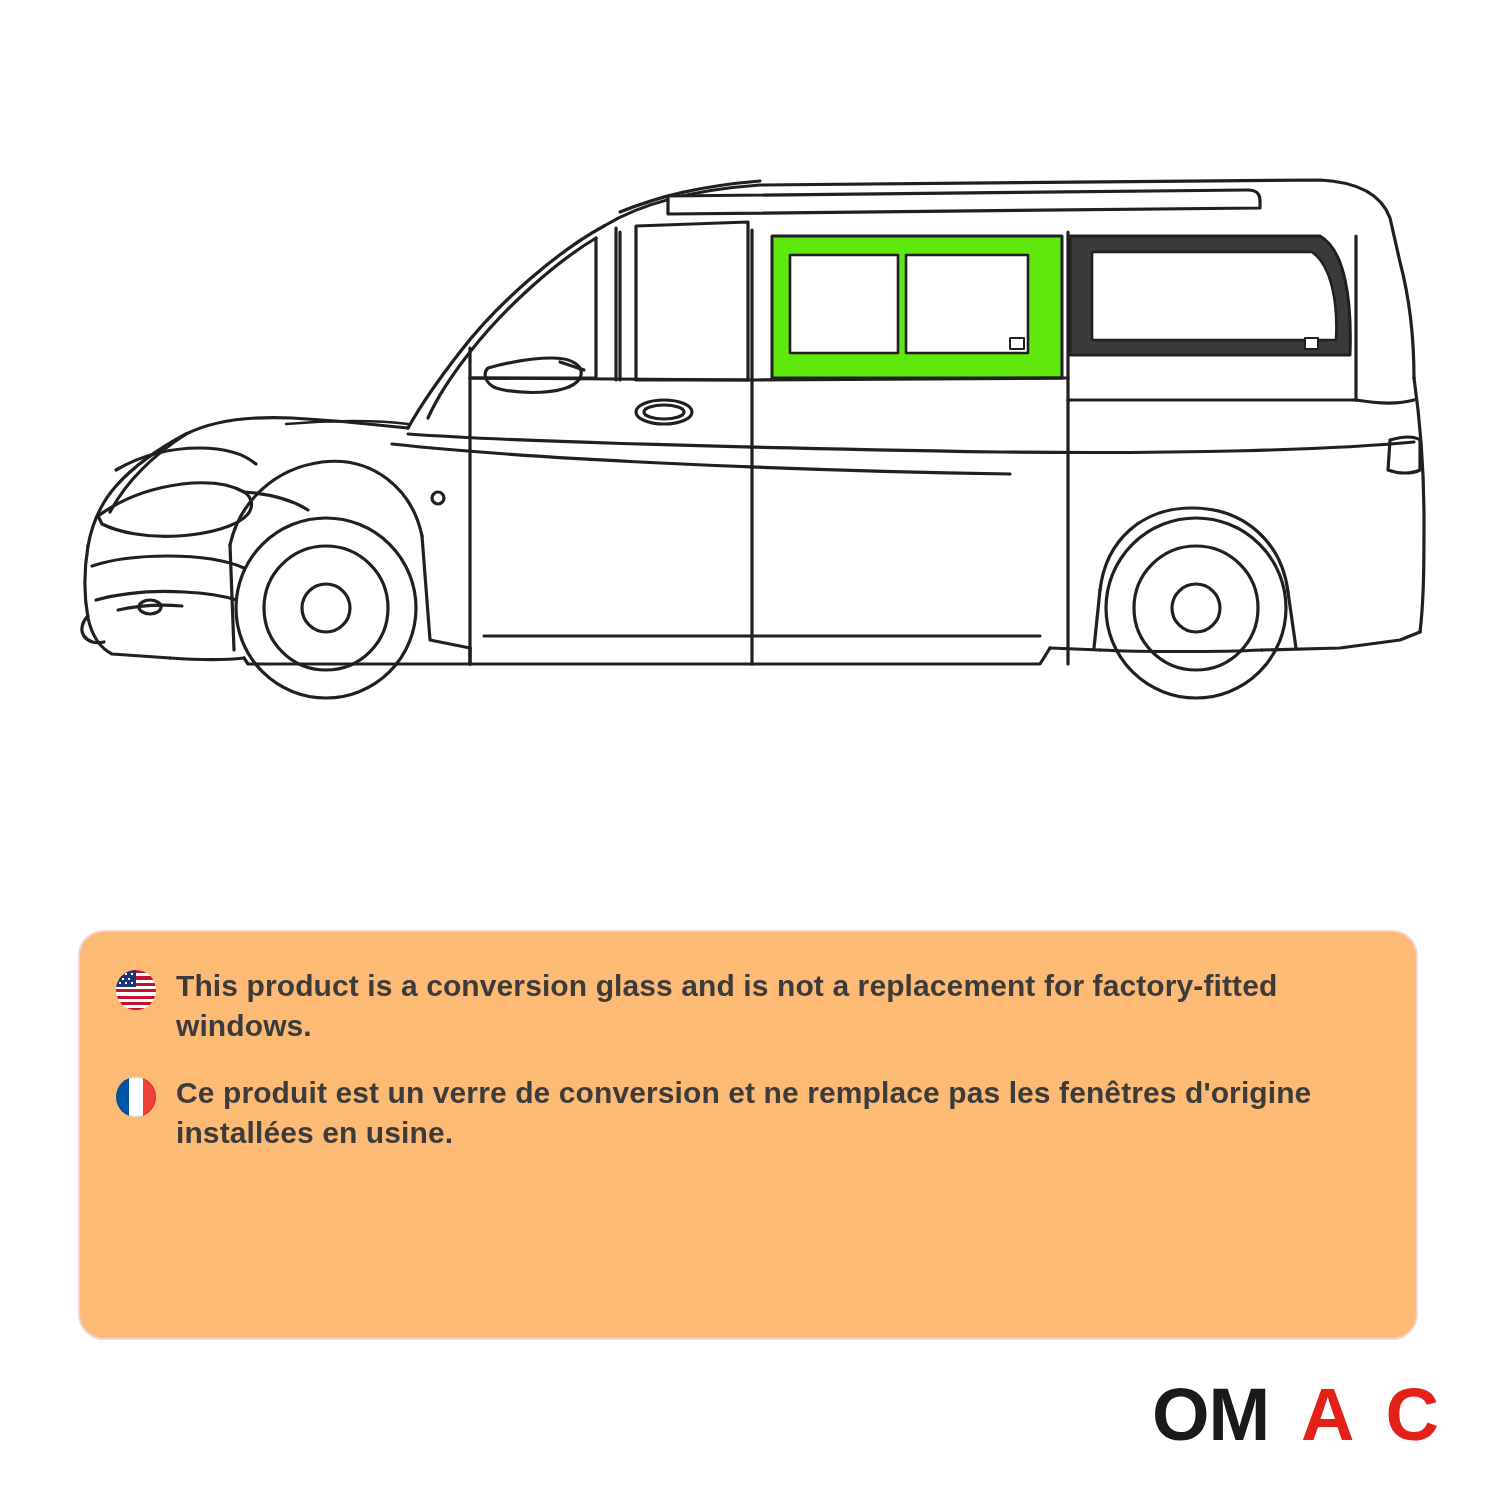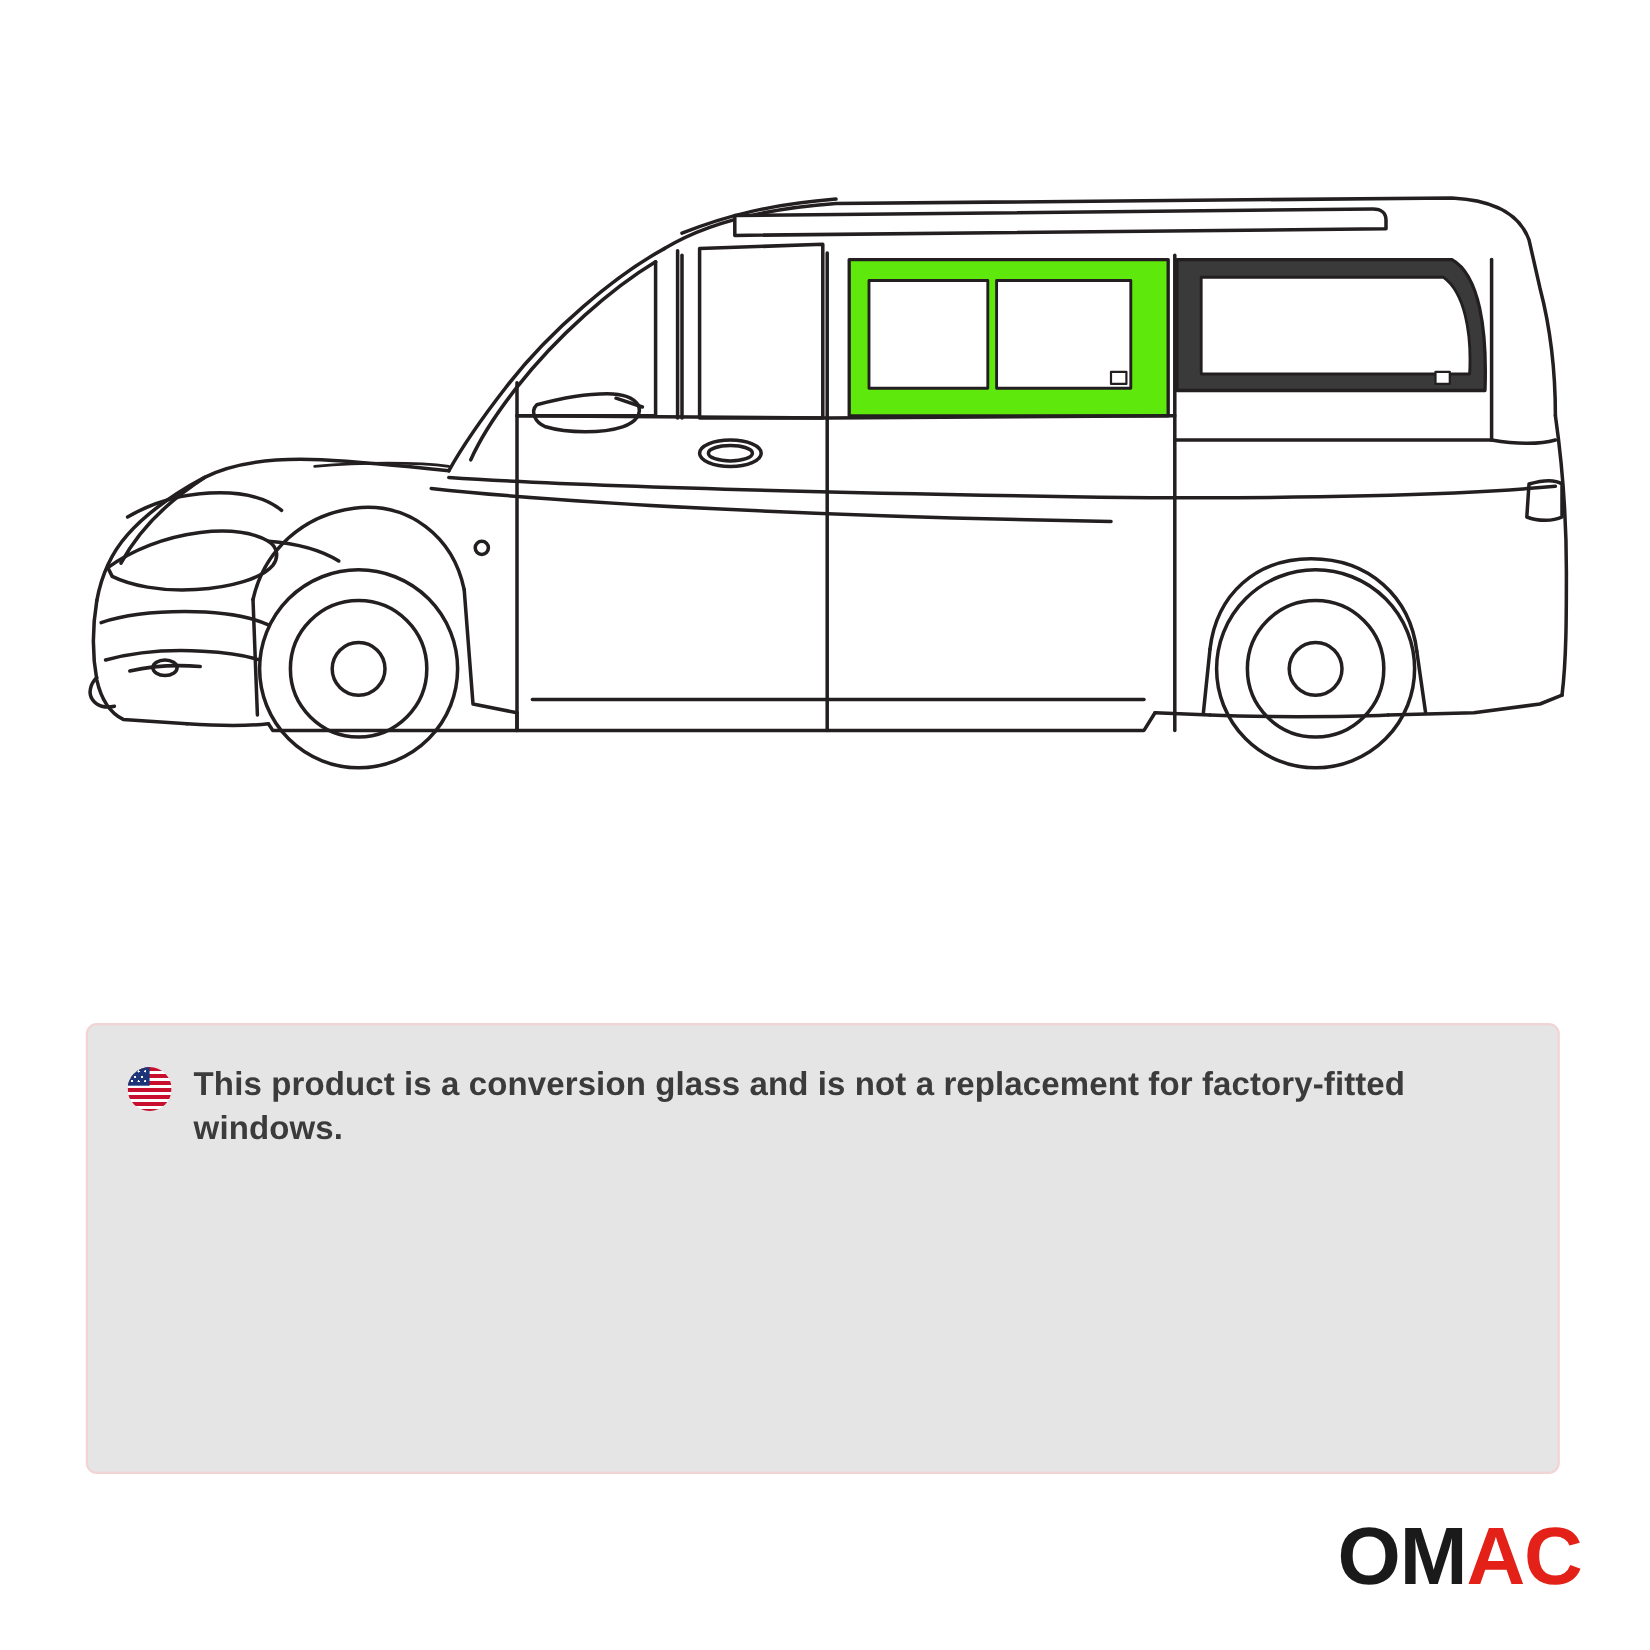--- a/index.html
+++ b/index.html
@@ -37,22 +37,22 @@
 
   
   .notice-box {
     position: absolute;
     left: 78px;
     top: 930px;
     width: 1340px;
     height: 410px;
     box-sizing: border-box;
     border: 2px solid #f2d4d4;
-    border-radius: 10px;
-    background: #e5e5e5;
+    border-radius: 26px;
+    background: #fdba74;
     padding: 34px 36px 20px 36px;
   }
   .notice-row {
     display: flex;
     align-items: flex-start;
     margin-bottom: 28px;
   }
   .notice-row:last-child { margin-bottom: 0; }
 
   .flag {
@@ -127,20 +127,21 @@
   .logo {
     position: absolute;
     right: 62px;
     bottom: 48px;
     display: flex;
     align-items: center;
     font-size: 74px;
     font-weight: bold;
     letter-spacing: -1px;
     line-height: 1;
+    gap: 32px;
   }
   .logo .lo { color: #1a1a1a; }
   .logo .lc { color: #e32119; }
   .logo-o {
     display: inline-block;
   }
 </style>
 </head>
 <body>
 
@@ -240,20 +241,24 @@
 
     <div class="notice-row">
       <span class="flag flag-us">
         <span class="stripes"></span>
         <span class="canton"></span>
       </span>
       <span class="notice-text">This product is a conversion glass and is not a replacement for factory-fitted windows.</span>
     </div>
 
 
+    <div class="notice-row">
+      <span class="flag flag-fr"></span>
+      <span class="notice-text">Ce produit est un verre de conversion et ne remplace pas les fenêtres d'origine installées en usine.</span>
+    </div>
 
   </div>
 
   <div class="logo">
     <span class="lo logo-o">OM</span>
       <span class="lc">A</span>
       <span class="lc">C</span>
   </div>
 
 </div>

